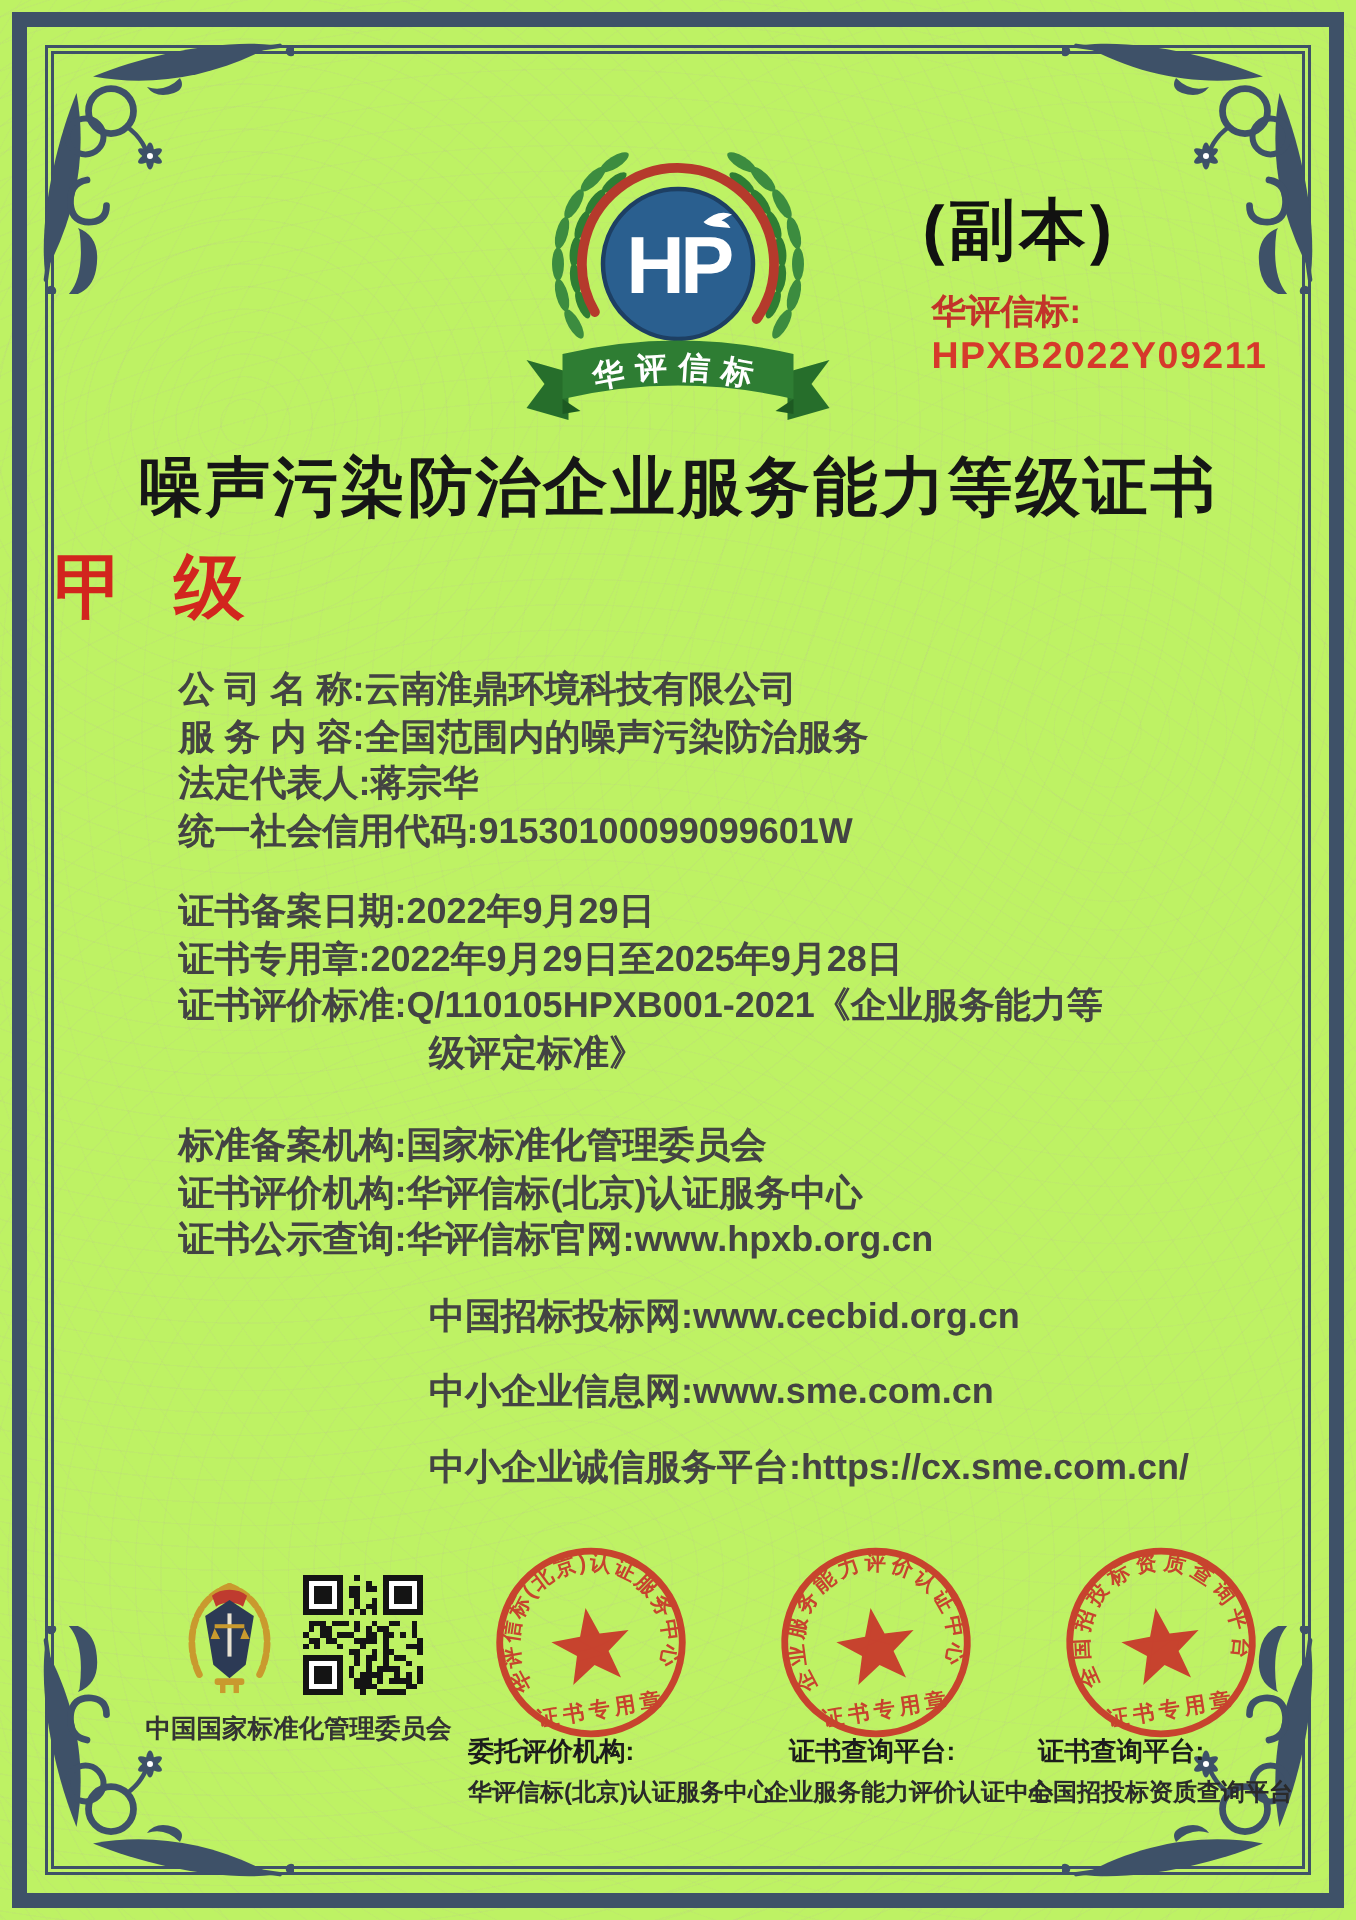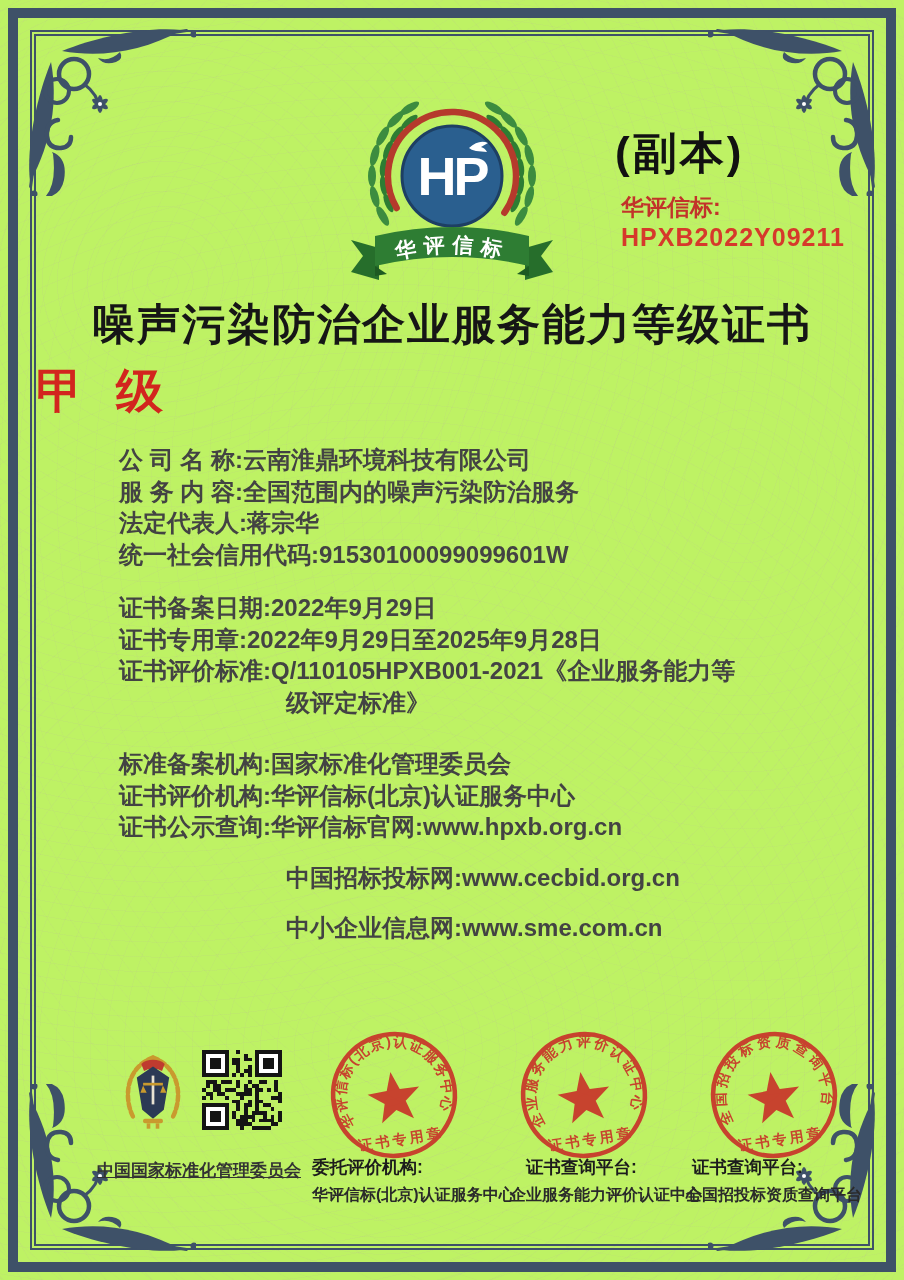--- a/index.html
+++ b/index.html
@@ -36,21 +36,21 @@
   .block{position:absolute;left:119px;font-size:24px;font-weight:bold;color:#434343;}
   .block .iline{line-height:31.5px;white-space:nowrap;}
   .block .indent{padding-left:167px;}
   .block1{top:444px;}
   .block2{top:592px;}
   .block3{top:748px;}
   .block3 .sub{margin-top:19px;}
 
   .authority{position:absolute;left:92px;top:1048px;width:214px;text-align:center;}
   .authority .row{display:flex;align-items:center;justify-content:center;gap:13px;}
-  .authority .caption{margin-top:27px;font-size:17px;font-weight:bold;color:#333;white-space:nowrap;text-decoration:underline;}
+  .authority .caption{margin-top:9px;font-size:17px;font-weight:bold;color:#333;white-space:nowrap;}
 
   .seals{position:absolute;left:304px;top:1024px;width:560px;display:flex;justify-content:space-between;}
   .seal-group{position:relative;width:180px;}
   .seal-group svg.seal{display:block;margin:0 auto;transform:rotate(-9deg);opacity:.93;}
   .seal-text{position:absolute;left:8px;top:92px;z-index:2;white-space:nowrap;}
   .seal-l1{font-size:17.5px;font-weight:bold;color:#1c1c1c;margin-top:39px;}
   .seal-l2{font-size:16px;font-weight:bold;color:#2a2a2a;margin-top:6px;}
   .seal-group:nth-child(2) .seal-text{left:4px;}
   .seal-group:nth-child(2) .seal-l1{margin-left:28px;}
   .seal-group:nth-child(2) .seal-l2{margin-left:12px;}
@@ -163,20 +163,21 @@
     <div class="iline">证书评价标准:Q/110105HPXB001-2021《企业服务能力等</div>
     <div class="iline indent">级评定标准》</div>
   </div>
 
   <div class="block block3">
     <div class="iline">标准备案机构:国家标准化管理委员会</div>
     <div class="iline">证书评价机构:华评信标(北京)认证服务中心</div>
     <div class="iline">证书公示查询:华评信标官网:www.hpxb.org.cn</div>
     <div class="iline indent sub">中国招标投标网:www.cecbid.org.cn</div>
     <div class="iline indent sub">中小企业信息网:www.sme.com.cn</div>
+    <div class="iline indent sub">中小企业诚信服务平台:https://cx.sme.com.cn/</div>
   </div>
 
   <div class="authority">
     <div class="row">
       <svg width="72" height="84" viewBox="0 0 80 88">
         <path d="M40,8 C12,18 6,50 18,74" fill="none" stroke="#c99a2e" stroke-width="5" stroke-dasharray="6 3" stroke-linecap="round"></path>
         <path d="M40,8 C68,18 74,50 62,74" fill="none" stroke="#c99a2e" stroke-width="5" stroke-dasharray="6 3" stroke-linecap="round"></path>
         <path d="M27,15 A16,11 0 0 1 53,15 L50,23 A13,8 0 0 0 30,23 Z" fill="#bf3b2f"></path>
         <path d="M40,18 L58,30 L52,66 L40,76 L28,66 L22,30 Z" fill="#2c3a55"></path>
         <rect x="38.5" y="28" width="3" height="32" fill="#e8e2d2"></rect>

